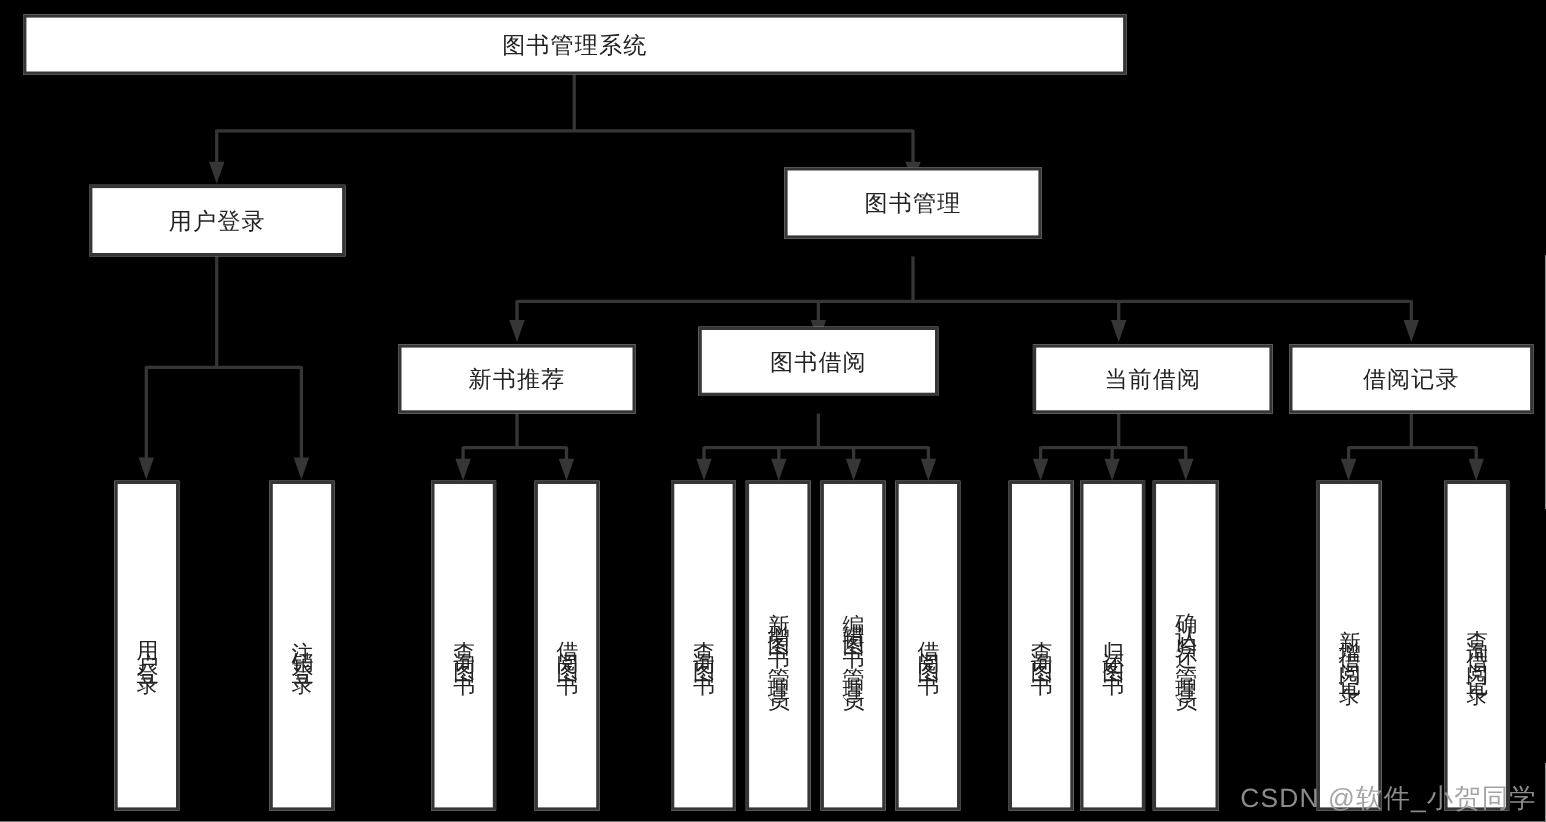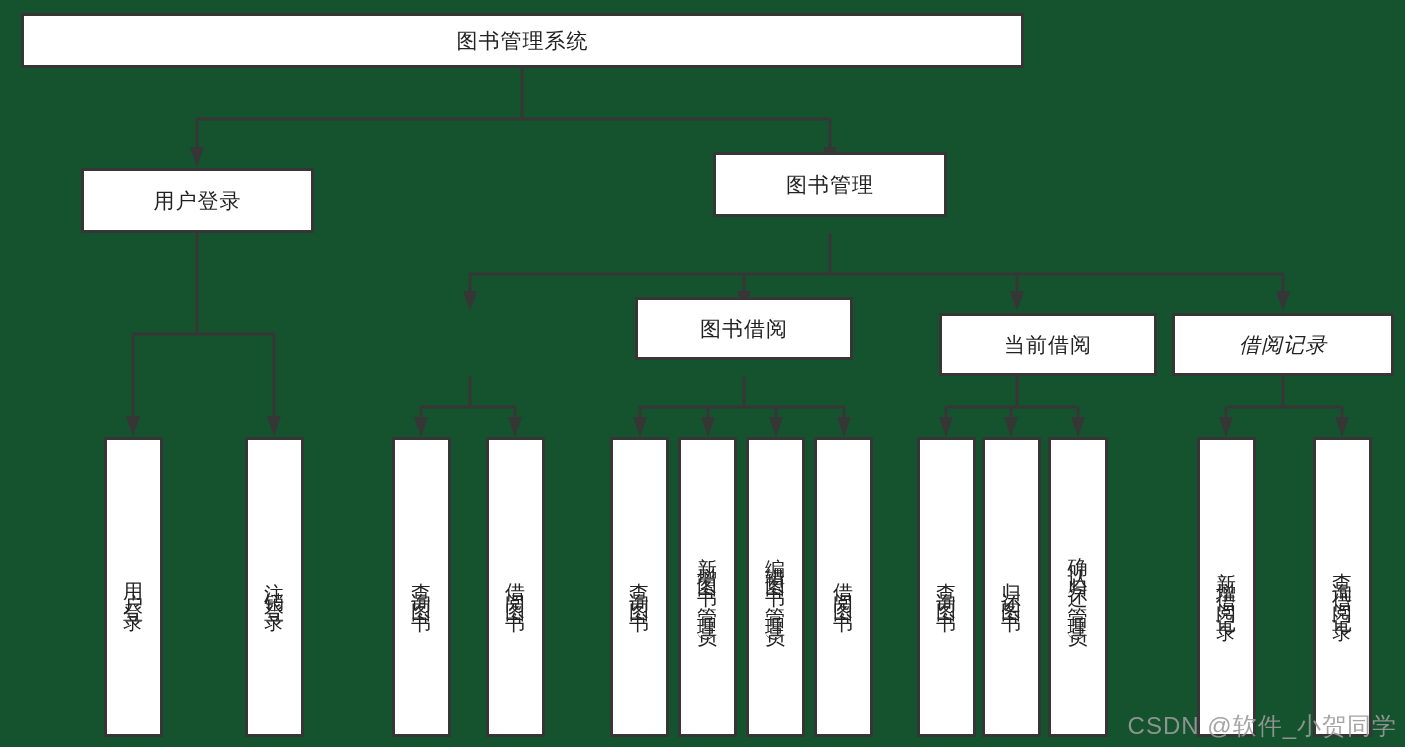--- a/index.html
+++ b/index.html
@@ -1,20 +1,20 @@
 <!DOCTYPE html>
 <html><head>
 <meta charset="utf-8">
 <style>
   html, body { margin: 0; padding: 0; background: #ffffff; }
   #stage {
     position: relative;
     width: 1405px;
     height: 747px;
-    background: #14532d;
+    background: #000000;
     font-family: "Liberation Sans", "DejaVu Sans", sans-serif;
     overflow: hidden;
   }
   #connectors {
     position: absolute;
     left: 0; top: 0;
     width: 1405px; height: 747px;
   }
   .node {
     position: absolute;
@@ -137,27 +137,30 @@
     <span>图书管理系统</span>
   </div>
 
   <div class="node hnode" style="left:81px; top:168px; width:233px; height:65px;">
     <span>用户登录</span>
   </div>
   <div class="node hnode" style="left:713px; top:152px; width:234px; height:65px;">
     <span>图书管理</span>
   </div>
 
+  <div class="node hnode" style="left:362px; top:313px; width:216px; height:63px;">
+    <span>新书推荐</span>
+  </div>
   <div class="node hnode" style="left:635px; top:297px; width:218px; height:63px;">
     <span>图书借阅</span>
   </div>
   <div class="node hnode" style="left:939px; top:313px; width:218px; height:63px;">
     <span>当前借阅</span>
   </div>
-  <div class="node hnode" style="left:1172px; top:313px; width:222px; height:63px;font-style:italic;">
+  <div class="node hnode" style="left:1172px; top:313px; width:222px; height:63px;">
     <span>借阅记录</span>
   </div>
 
   <div class="node leaf" style="left:104px;">
     <span class="vtext">用户登录</span>
   </div>
   <div class="node leaf" style="left:245px;">
     <span class="vtext">注销登录</span>
   </div>
 

